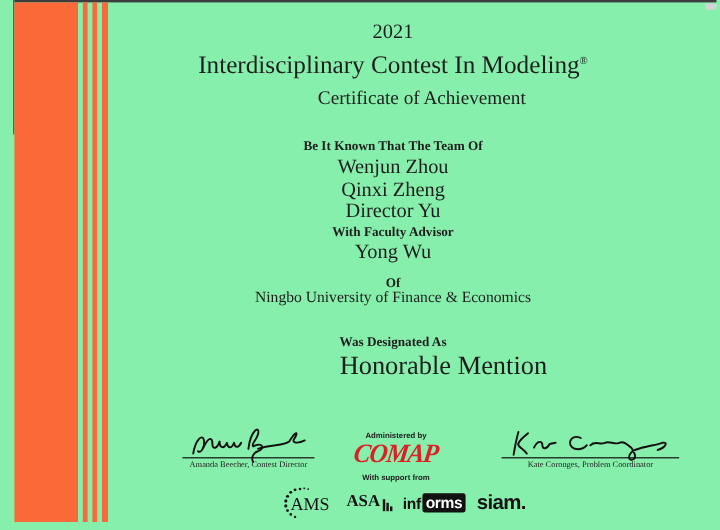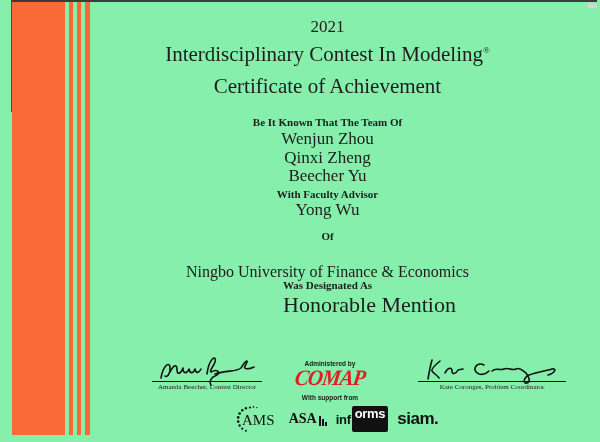--- a/index.html
+++ b/index.html
@@ -19,31 +19,31 @@
   .bar-s1 { left:69px; width:4px; }
   .bar-s2 { left:77px; width:4px; }
   .bar-s3 { left:85px; width:5px; }
 
   
   .content { position:absolute; left:90px; top:0; width:475px; height:442px; text-align:center; }
   .line { position:absolute; left:0; width:100%; white-space:nowrap; }
   .year        { top:17px;  font-size:17px; }
   .title       { top:42px;  font-size:21px; }
   .reg         { font-size:9px; vertical-align:super; }
-  .subtitle    { top:74px;  font-size:21px; }
+  .subtitle    { top:74px;  font-size:16px;margin-left:24px; }
   .smalltxt    { font-weight:bold; font-size:11px; }
   .known       { top:116px; }
   .name        { font-size:17px; }
   .member0     { top:129px; }
   .member1     { top:148px; }
   .member2     { top:166px; }
   .advisorline { top:188px; }
   .advisor     { top:200px; }
   .ofline      { top:230px; }
-  .institution { top:263px; font-size:16px; }
+  .institution { top:240px; font-size:13px; }
   .designated  { top:279px; }
   .award       { top:292px; font-size:22px;padding-left:42px; }
 
   
   .sig { position:absolute; display:flex; flex-direction:column; align-items:center; }
   .sig-left  { left:152px; top:352px; width:110px; }
   .sig-right { left:418px; top:352px; width:148px;text-align:center; }
   .sig svg { display:block; }
   .sig-line { width:100%; height:0; border-top:1px solid #111; margin-top:-5px; }
   .sig-caption { font-size:7px; margin-top:1px; white-space:nowrap; color:#222; }
@@ -63,21 +63,21 @@
               display:flex; align-items:center; justify-content:center; gap:9px;
               font-family:"Liberation Sans", sans-serif; color:#111; }
   .ams svg { display:block; }
   .asa { font-family:"Liberation Serif", serif; font-size:14px; font-weight:bold;
          display:flex; align-items:flex-end; line-height:1; }
   .asa-bars { display:flex; align-items:flex-end; margin-left:1px; }
   .asa-bars i { display:inline-block; width:2px; background:#111; margin-left:1px; }
   .asa-b1 { height:10px; } .asa-b2 { height:7px; } .asa-b3 { height:4px; }
   .informs { display:flex; align-items:center; font-weight:bold; font-size:13px;
              letter-spacing:-0.3px; line-height:1; }
-  .informs-boxed { background:#111; color:#fff; padding:1px 3px 12px 3px; border-radius:2px;
+  .informs-boxed { background:#111; color:#fff; padding:1px 3px 2px 3px; border-radius:2px;
                    margin-left:1px; }
   .maa { display:flex; align-items:center; gap:3px; }
   .maa-iconwrap { display:flex; flex-direction:column; align-items:center; }
   .maa-caption { width:24px; height:2px; background:#3a3a3a; margin-top:1px; }
   .maa-text { font-weight:bold; font-size:15px; letter-spacing:0.5px; }
   .siam { font-weight:bold; font-size:17px; letter-spacing:-0.5px; }
 </style>
 </head>
 <body>
 
@@ -93,21 +93,21 @@
   <div class="bar bar-s3"></div>
 
   <div class="content">
     <div class="line year">2021</div>
     <div class="line title"><span>Interdisciplinary Contest In Modeling</span><span class="reg">®</span></div>
     <div class="line subtitle">Certificate of Achievement</div>
 
     <div class="line smalltxt known">Be It Known That The Team Of</div>
     <div class="line name member0">Wenjun Zhou</div>
     <div class="line name member1">Qinxi Zheng</div>
-    <div class="line name member2">Beecher Yu</div>
+    <div class="line name member2">Director Yu</div>
     <div class="line smalltxt advisorline">With Faculty Advisor</div>
     <div class="line smalltxt ofline">Of</div>
     <div class="line name advisor">Yong Wu</div>
     <div class="line institution">Ningbo University of Finance &amp; Economics</div>
     <div class="line smalltxt designated">Was Designated As</div>
     <div class="line name award">Honorable Mention</div>
   </div>
 
   <div class="sig sig-left">
     <span>

